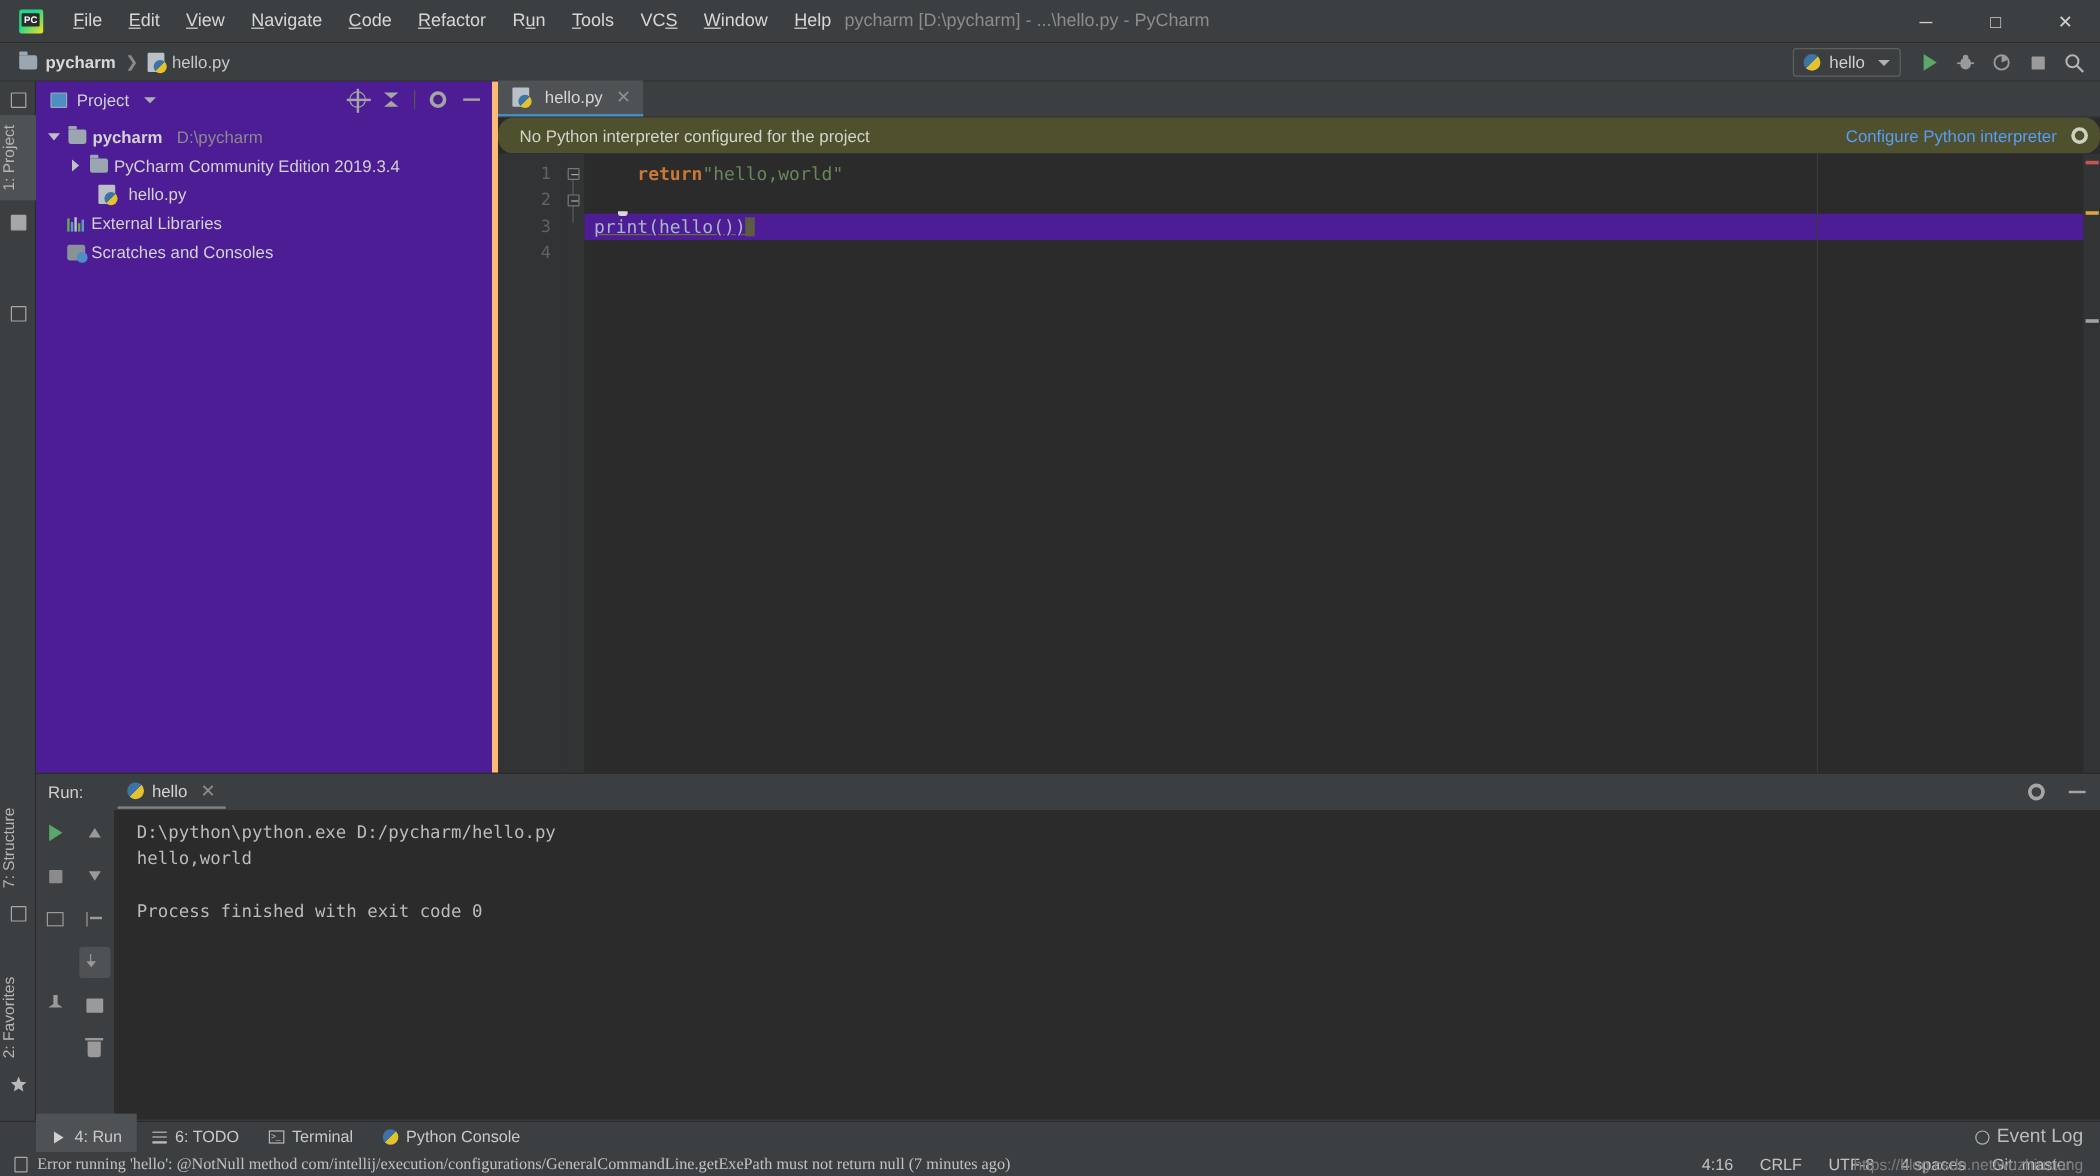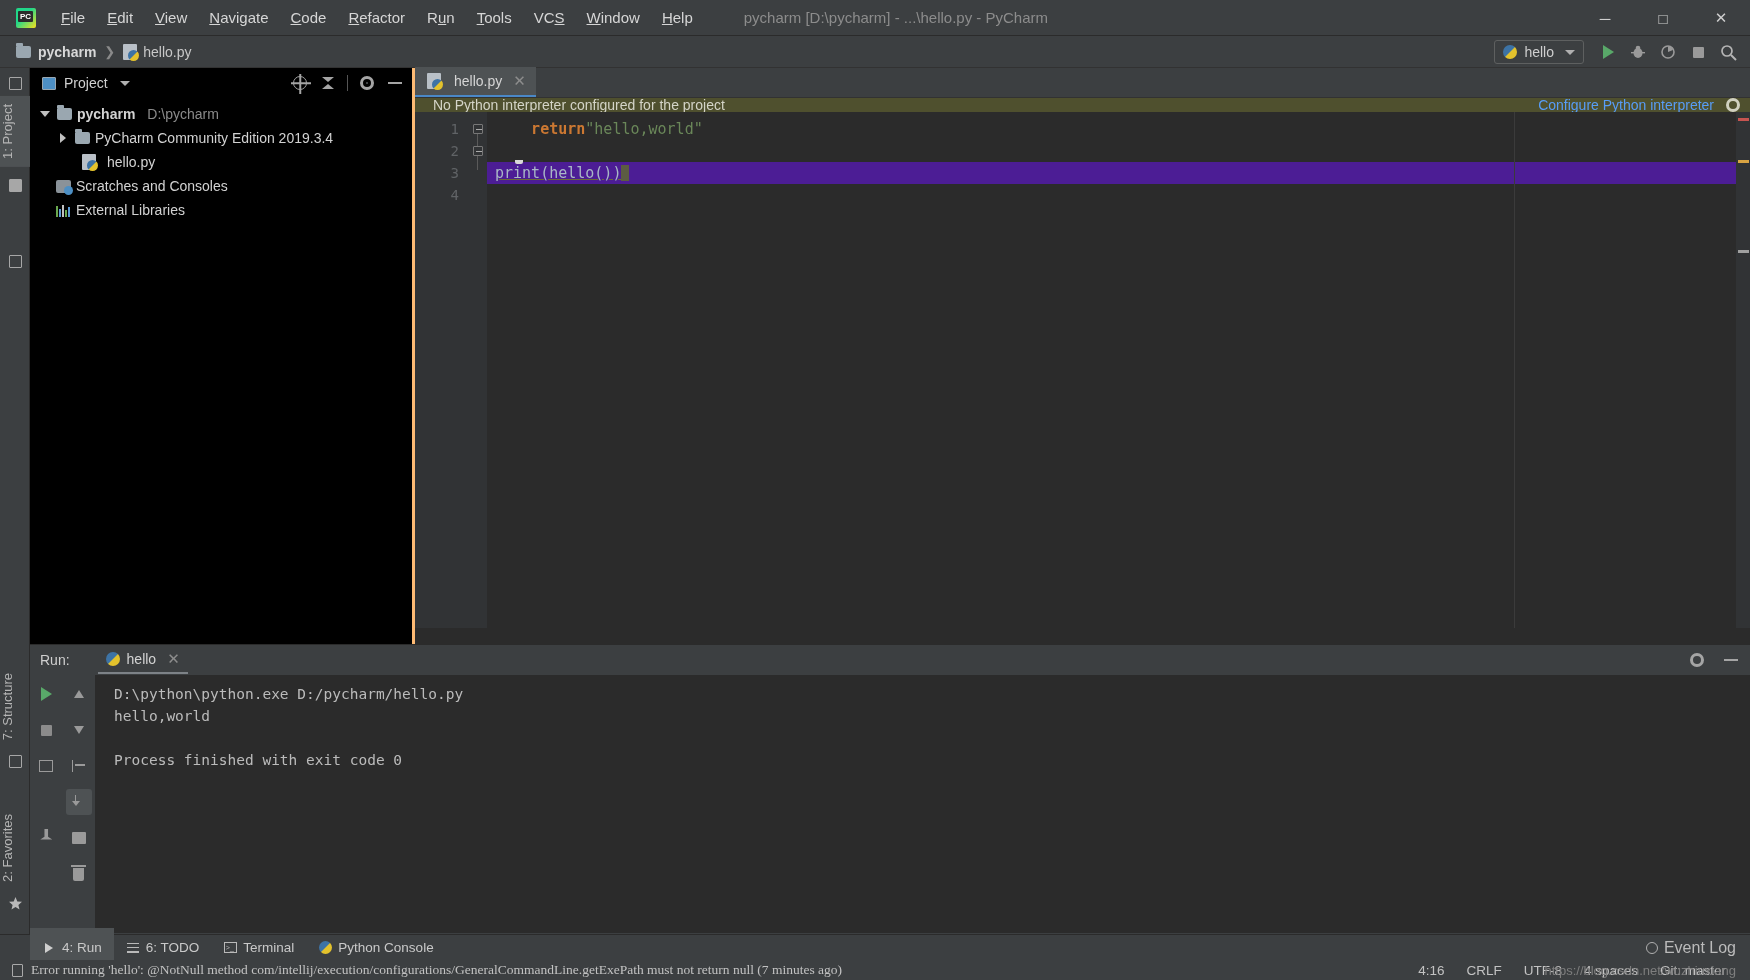--- a/index.html
+++ b/index.html
@@ -28,21 +28,21 @@
     background: #2b2b2b; color:#fff; padding: 1px 2px; border-radius:1px;
     line-height: 9px;
   }
   .menu { display: flex; align-items: center; height: 36px; }
   .menu-item {
     font-size: 15px; color: #d6d6d6; padding: 0 11px; line-height: 36px;
     cursor: default; white-space: nowrap;
   }
   .menu-item u { text-decoration: underline; }
   .title-text {
-    font-size: 15px; color: #8c8c8c; margin-left: 40px; white-space: nowrap;
+    font-size: 15px; color: #8c8c8c; white-space: nowrap;
   }
   .win-ctrls {
     position: absolute; right: 0; top: 0; height: 36px; display: flex;
   }
   .win-btn {
     width: 58px; height: 36px; display: flex; align-items: center;
     justify-content: center; color: #cfcfcf; font-size: 15px;
   }
   .glyph-min, .glyph-max, .glyph-close { display:block; }
 
@@ -109,21 +109,21 @@
     text-align: center; width: 30px; white-space: nowrap;
   }
   .vtab.active { background: #4e5254; }
   .strip-ico { width:30px; height:26px; display:flex; align-items:center; justify-content:center; }
   .sq-ico { width:13px;height:13px;border:1.6px solid #a7a7a7;border-radius:1px; }
   .sq-ico.filled { background:#a7a7a7; }
 
   
   .projpanel {
     position: absolute; left: 30px; top: 68px; width: 385px; height: 576px;
-    background: #000000; border-right: 3px solid #fdba74;
+    background: #4c1d95; border-right: 5px solid #fdba74;
   }
   .proj-header {
     height: 30px; display: flex; align-items: center; padding-left: 12px;
     gap: 8px; position: relative;
   }
   .proj-ico {
     width: 14px; height: 13px; border: 1.8px solid #9aa7b0; border-radius: 1px;
     background: #4d8fc4; position: relative;
   }
   .proj-title { font-size: 14px; color: #d0d0d0; }
@@ -172,23 +172,24 @@
     border-bottom: 1px solid #323232;
   }
   .etab {
     display: flex; align-items: center; gap: 7px; height: 30px;
     padding: 0 10px 0 12px; background: #4e5254;
     border-bottom: 2px solid #4a88c7; font-size: 14px; color: #d5d5d5;
   }
   .etab-close { color: #8d8d8d; font-size: 15px; margin-left: 4px; }
 
   .notifybar {
-    height: 14px; background: #4f502e; display: flex; align-items: center;
+    height: 30px; background: #4f502e; display: flex; align-items: center;
     padding: 0 10px 0 18px; font-size: 14px; color: #d4d4c8;
     justify-content: space-between;
+    border-radius: 13px;
   }
   .notify-link { color: #589df6; font-size: 14px; }
   .notify-right { display: flex; align-items: center; gap: 12px; }
   .notify-gear { width:14px;height:14px;border-radius:50%;border:3px solid #d0d0c0;position:relative; }
 
   .code-area { position: relative; height: 516px; background: #2b2b2b; display: flex; }
   .gutter {
     width: 54px; background: #313335; color: #606366; font-family: "DejaVu Sans Mono", monospace;
     font-size: 14px; text-align: right; padding-top: 6px; flex: none;
   }
@@ -439,32 +440,32 @@
           <span class="tri-right"></span>
         </span>
       <span class="folder-ico"></span>
       <span class="tlabel">PyCharm Community Edition 2019.3.4</span>
     </div>
     <div class="tnode" style="padding-left:52px;">
       <span class="pyfile-ico"></span>
       <span class="tlabel">hello.py</span>
     </div>
     <div class="tnode" style="padding-left:26px;">
-      <span class="scratch-ico"></span>
-      <span class="tlabel">Scratches and Consoles</span>
-    </div>
-    <div class="tnode" style="padding-left:26px;">
       <span class="lib-ico">
         <i style="height:11px;background:#6aa84f;"></i>
           <i style="height:8px;background:#5b9bd5;"></i>
           <i style="height:12px;background:#c0c0c0;"></i>
           <i style="height:7px;background:#6aa84f;"></i>
           <i style="height:10px;background:#5b9bd5;"></i>
       </span>
       <span class="tlabel">External Libraries</span>
+    </div>
+    <div class="tnode" style="padding-left:26px;">
+      <span class="scratch-ico"></span>
+      <span class="tlabel">Scratches and Consoles</span>
     </div>
   </div>
 </div>
 
 <div class="editor-wrap">
   <div class="tabrow">
     <div class="etab">
       <span class="pyfile-ico"></span>
       <span>hello.py</span>
       <span class="etab-close">✕</span>

